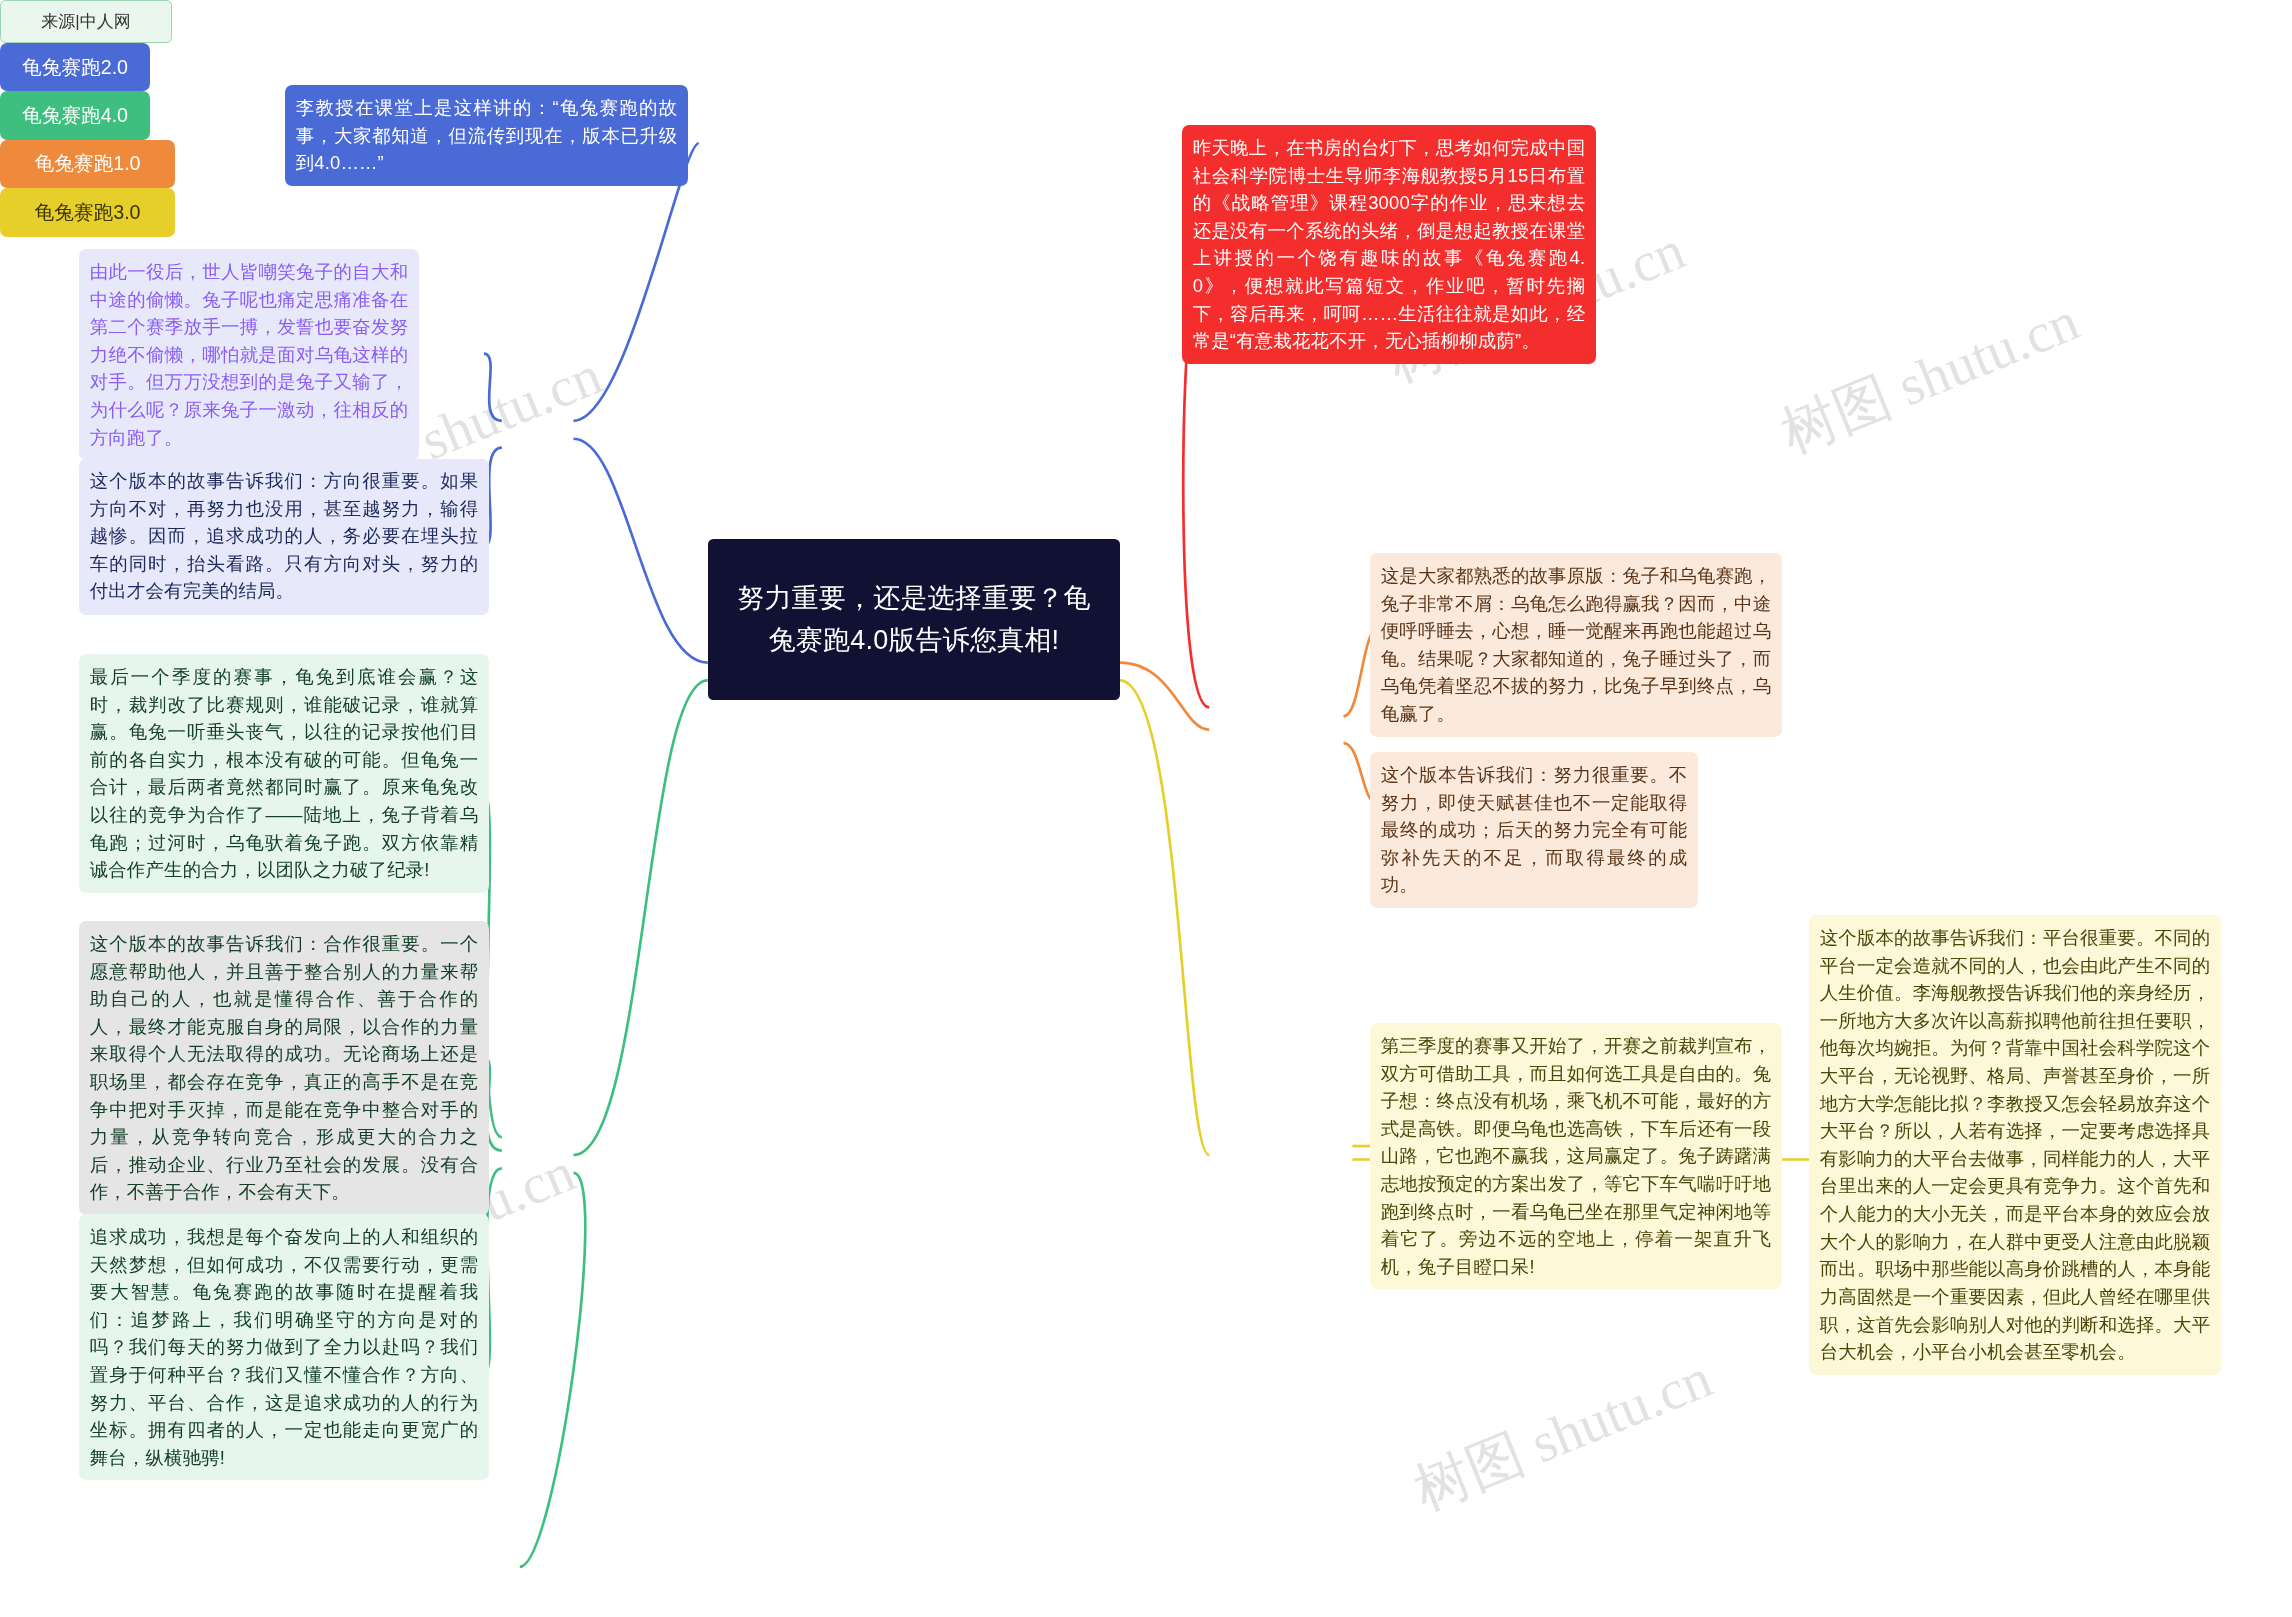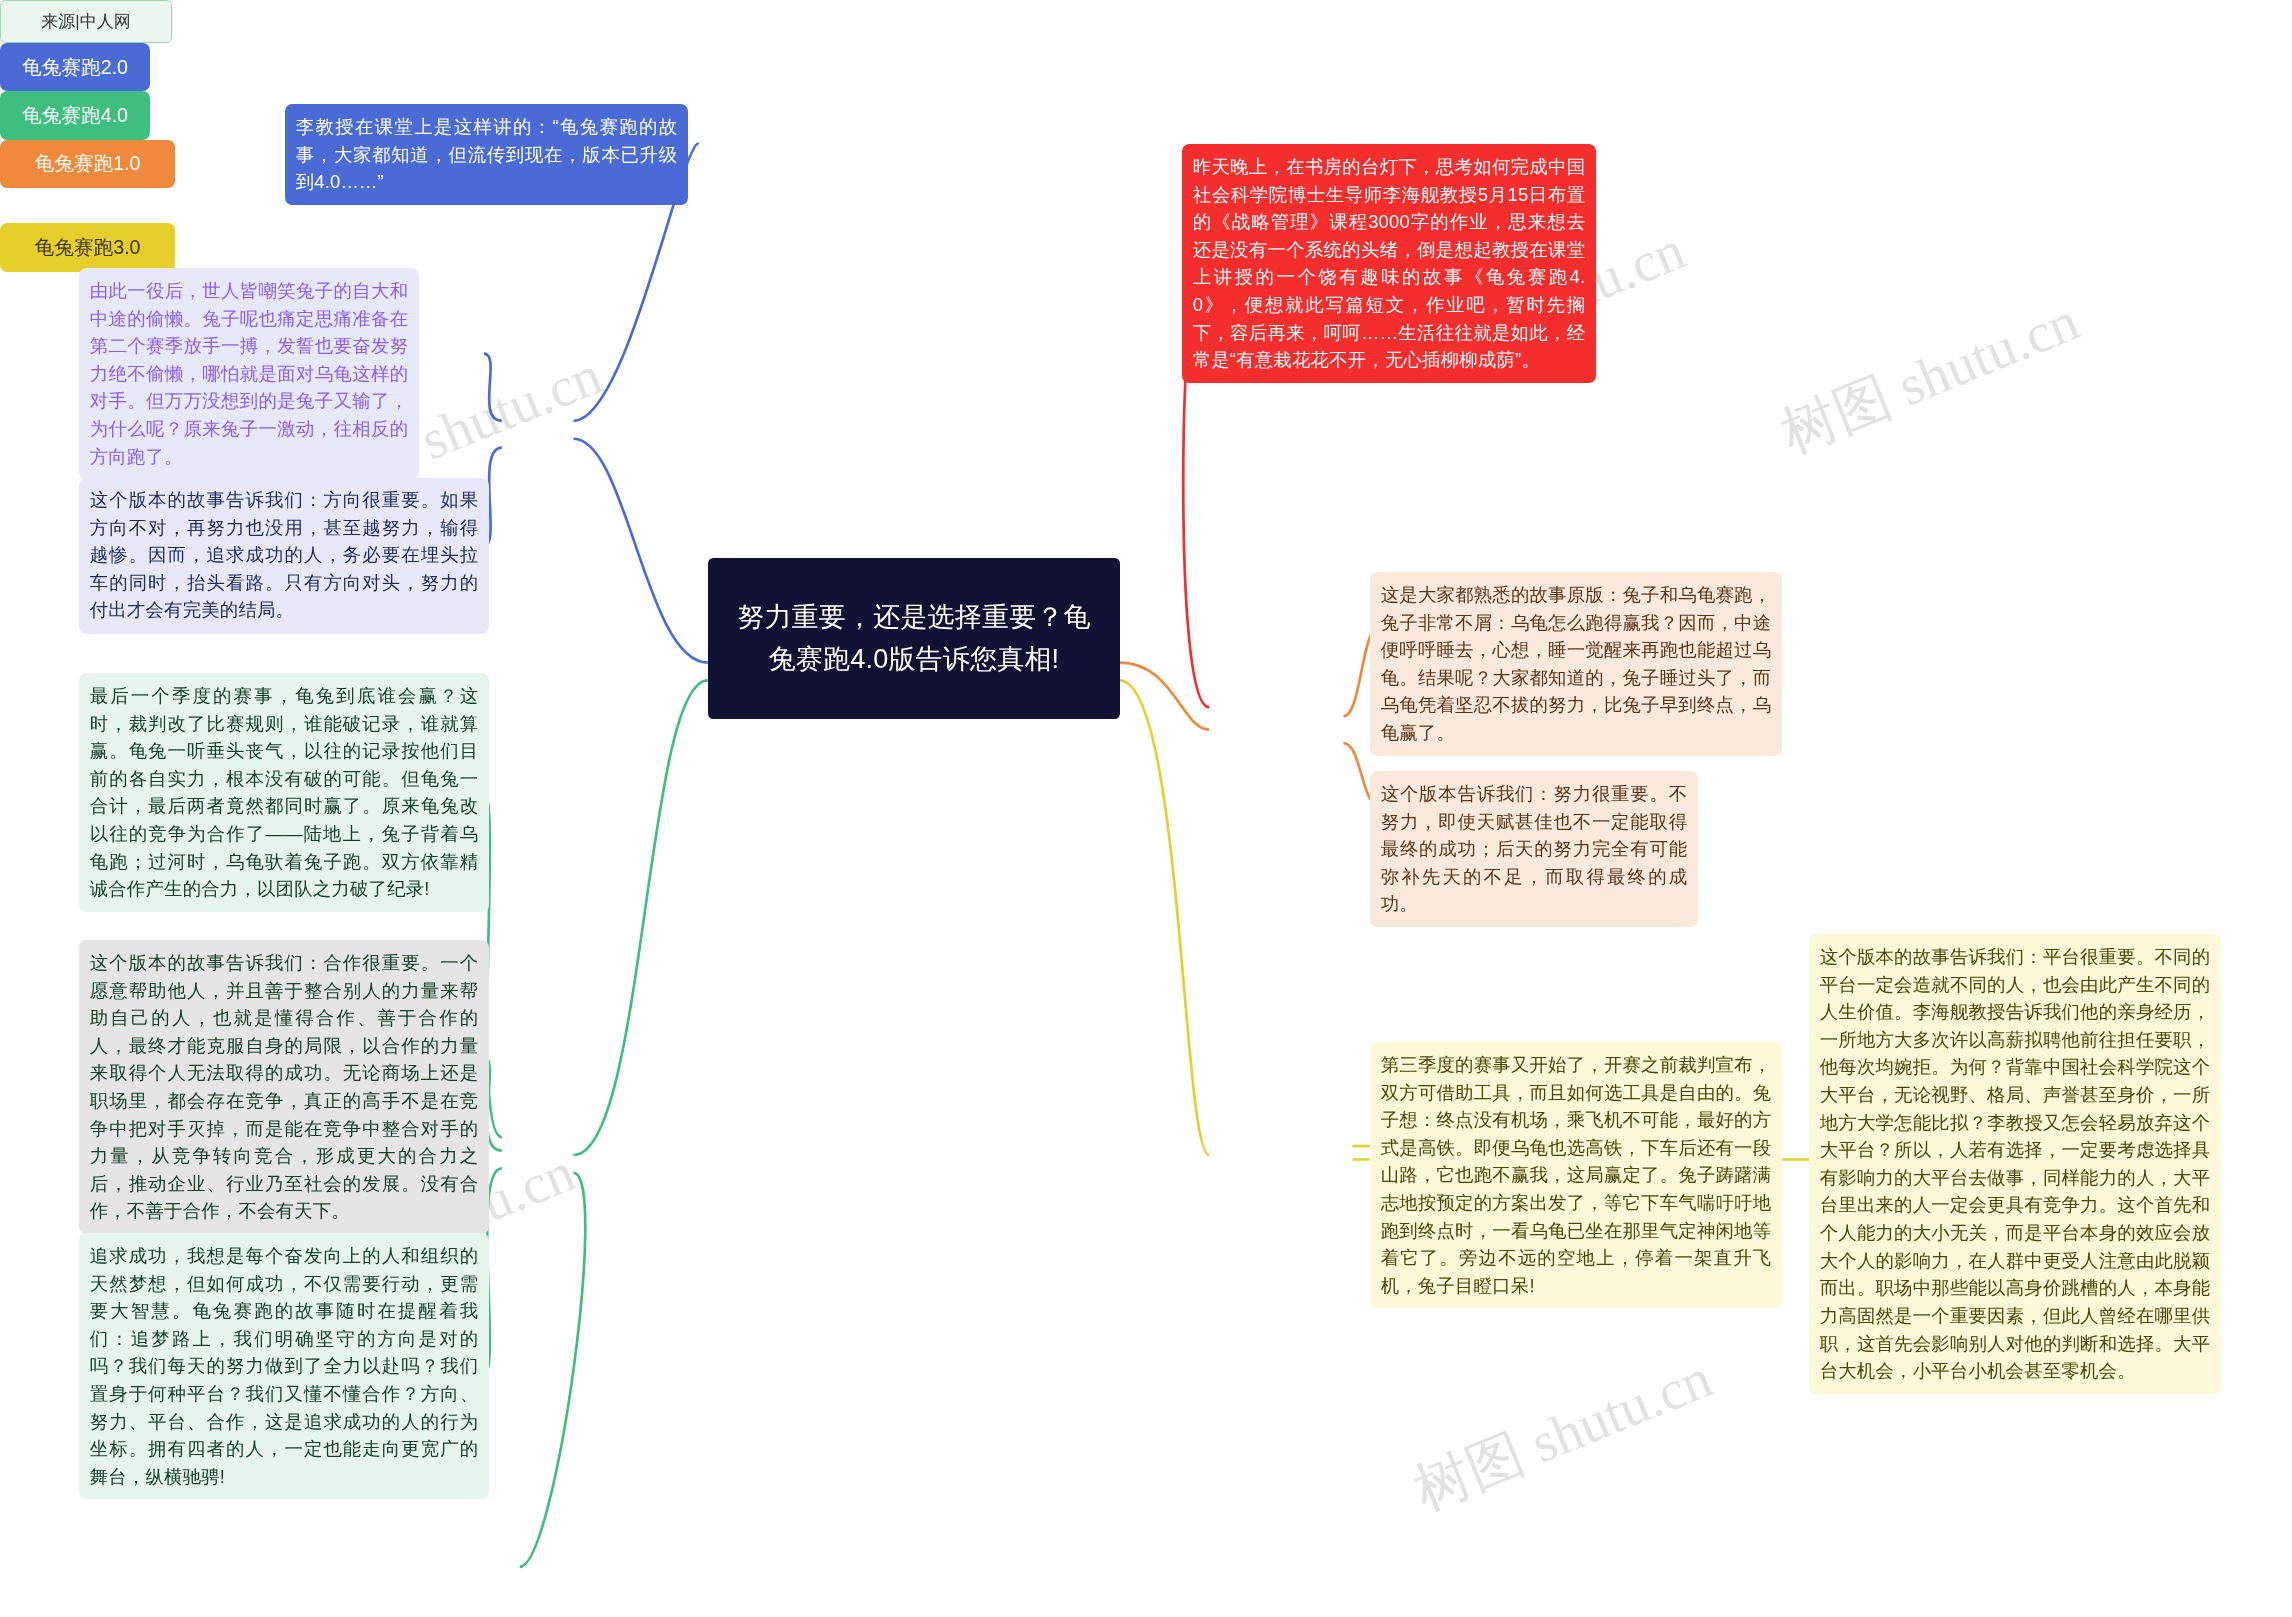--- a/index.html
+++ b/index.html
@@ -26,21 +26,20 @@
     position:absolute;
     box-sizing:border-box;
     border-radius:7.2px;
     padding:9px 10.7px;
     font-size:18.4px;
     line-height:1.5;
     letter-spacing:0.2px;
     text-align:justify;
     white-space:pre-wrap;
     word-break:break-all;
-    margin-top:19px;
   }
   .center{
     background:#111133;
     color:#ffffff;
     font-size:27px;
     line-height:1.55;
     text-align:center;
     border-radius:5.4px;
     padding:19.7px 16px;
     display:flex;
@@ -126,21 +125,21 @@
   <div class="node" style="left:79px;top:1214px;width:410px;background:#e7f6ec;color:#14402a;">追求成功，我想是每个奋发向上的人和组织的天然梦想，但如何成功，不仅需要行动，更需要大智慧。龟兔赛跑的故事随时在提醒着我们：追梦路上，我们明确坚守的方向是对的吗？我们每天的努力做到了全力以赴吗？我们置身于何种平台？我们又懂不懂合作？方向、努力、平台、合作，这是追求成功的人的行为坐标。拥有四者的人，一定也能走向更宽广的舞台，纵横驰骋!</div>
 
   <div class="src" style="left:374px;top:1542px;width:145px;">来源|中人网</div>
 
   <div class="branch" style="left:537px;top:410px;width:125px;background:#4a6bd6;">龟兔赛跑2.0</div>
   <div class="branch" style="left:537px;top:1127px;width:125px;background:#3fbf7f;">龟兔赛跑4.0</div>
 
   <div class="node center" style="left:708px;top:539px;width:412px;height:161px;">努力重要，还是选择重要？龟兔赛跑4.0版告诉您真相!</div>
 
   <div class="branch" style="left:1196px;top:697px;width:150px;background:#ef8a3c;">龟兔赛跑1.0</div>
-  <div class="branch" style="left:1200px;top:1127px;width:150px;background:#e6cf2a;color:#3b3405;margin-top:35px;">龟兔赛跑3.0</div>
+  <div class="branch" style="left:1200px;top:1127px;width:150px;background:#e6cf2a;color:#3b3405;">龟兔赛跑3.0</div>
 
   <div class="node" style="left:1182px;top:125px;width:414px;background:#f42d2d;color:#ffffff;">昨天晚上，在书房的台灯下，思考如何完成中国社会科学院博士生导师李海舰教授5月15日布置的《战略管理》课程3000字的作业，思来想去还是没有一个系统的头绪，倒是想起教授在课堂上讲授的一个饶有趣味的故事《龟兔赛跑4.0》，便想就此写篇短文，作业吧，暂时先搁下，容后再来，呵呵……生活往往就是如此，经常是“有意栽花花不开，无心插柳柳成荫”。</div>
 
   <div class="node" style="left:1370px;top:553px;width:412px;background:#fbeadc;color:#5a3418;">这是大家都熟悉的故事原版：兔子和乌龟赛跑，兔子非常不屑：乌龟怎么跑得赢我？因而，中途便呼呼睡去，心想，睡一觉醒来再跑也能超过乌龟。结果呢？大家都知道的，兔子睡过头了，而乌龟凭着坚忍不拔的努力，比兔子早到终点，乌龟赢了。</div>
 
   <div class="node" style="left:1370px;top:752px;width:328px;background:#fbeadc;color:#5a3418;">这个版本告诉我们：努力很重要。不努力，即使天赋甚佳也不一定能取得最终的成功；后天的努力完全有可能弥补先天的不足，而取得最终的成功。</div>
 
   <div class="node" style="left:1370px;top:1023px;width:412px;background:#fcf8d8;color:#4d4409;">第三季度的赛事又开始了，开赛之前裁判宣布，双方可借助工具，而且如何选工具是自由的。兔子想：终点没有机场，乘飞机不可能，最好的方式是高铁。即便乌龟也选高铁，下车后还有一段山路，它也跑不赢我，这局赢定了。兔子踌躇满志地按预定的方案出发了，等它下车气喘吁吁地跑到终点时，一看乌龟已坐在那里气定神闲地等着它了。旁边不远的空地上，停着一架直升飞机，兔子目瞪口呆!</div>
 
   <div class="node" style="left:1809px;top:915px;width:412px;background:#fcf8d8;color:#4d4409;">这个版本的故事告诉我们：平台很重要。不同的平台一定会造就不同的人，也会由此产生不同的人生价值。李海舰教授告诉我们他的亲身经历，一所地方大多次许以高薪拟聘他前往担任要职，他每次均婉拒。为何？背靠中国社会科学院这个大平台，无论视野、格局、声誉甚至身价，一所地方大学怎能比拟？李教授又怎会轻易放弃这个大平台？所以，人若有选择，一定要考虑选择具有影响力的大平台去做事，同样能力的人，大平台里出来的人一定会更具有竞争力。这个首先和个人能力的大小无关，而是平台本身的效应会放大个人的影响力，在人群中更受人注意由此脱颖而出。职场中那些能以高身价跳槽的人，本身能力高固然是一个重要因素，但此人曾经在哪里供职，这首先会影响别人对他的判断和选择。大平台大机会，小平台小机会甚至零机会。</div>

